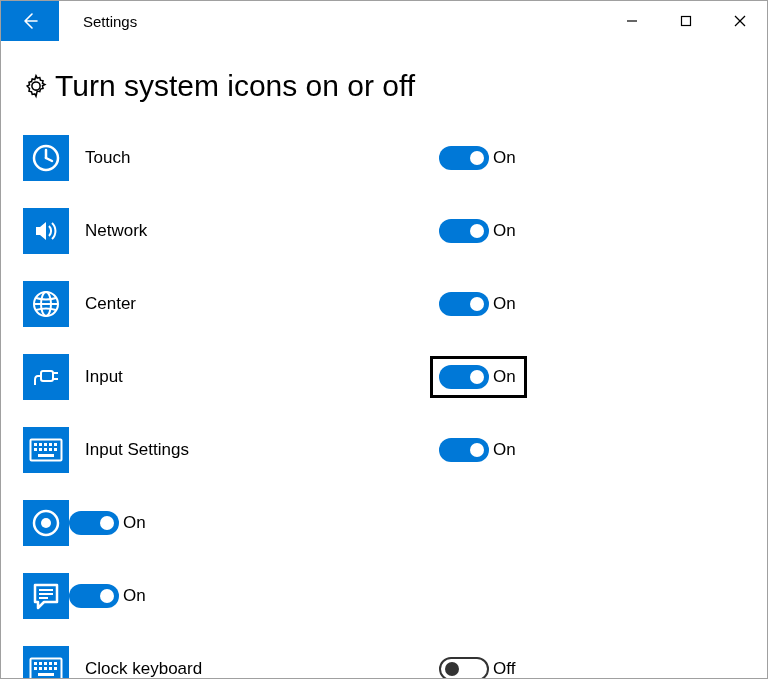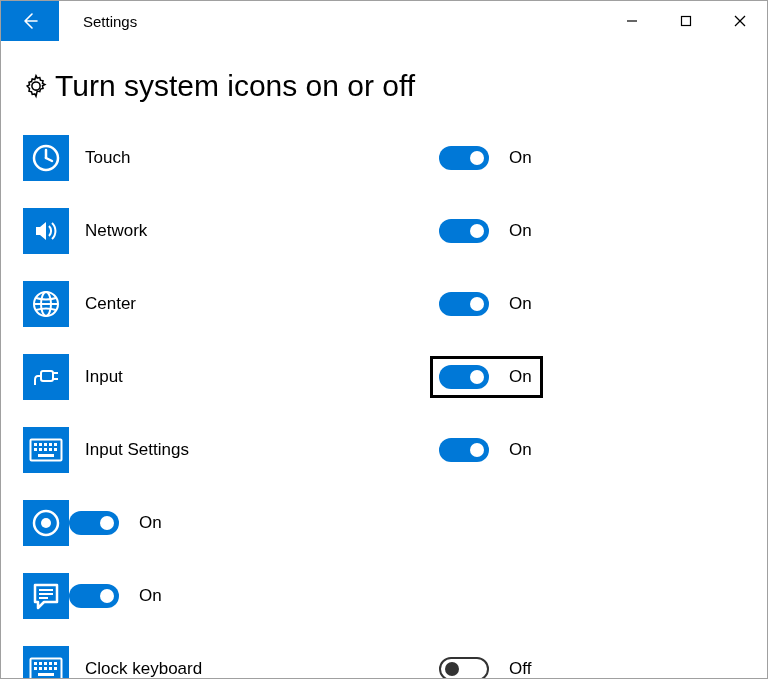--- a/index.html
+++ b/index.html
@@ -89,21 +89,21 @@
     }
     .item-label {
       padding-left: 16px;
       font-size: 17px;
       color: #000;
       flex: 0 0 370px;
     }
     .toggle-cell {
       display: flex;
       align-items: center;
-      gap: 20px;
+      gap: 4px;
     }
     .toggle-cell.highlighted {
       border: 3px solid #000;
       padding: 6px 8px 6px 6px;
       margin: -9px -11px -9px -9px;
     }
     .toggle {
       width: 50px;
       height: 24px;
       border-radius: 12px;

